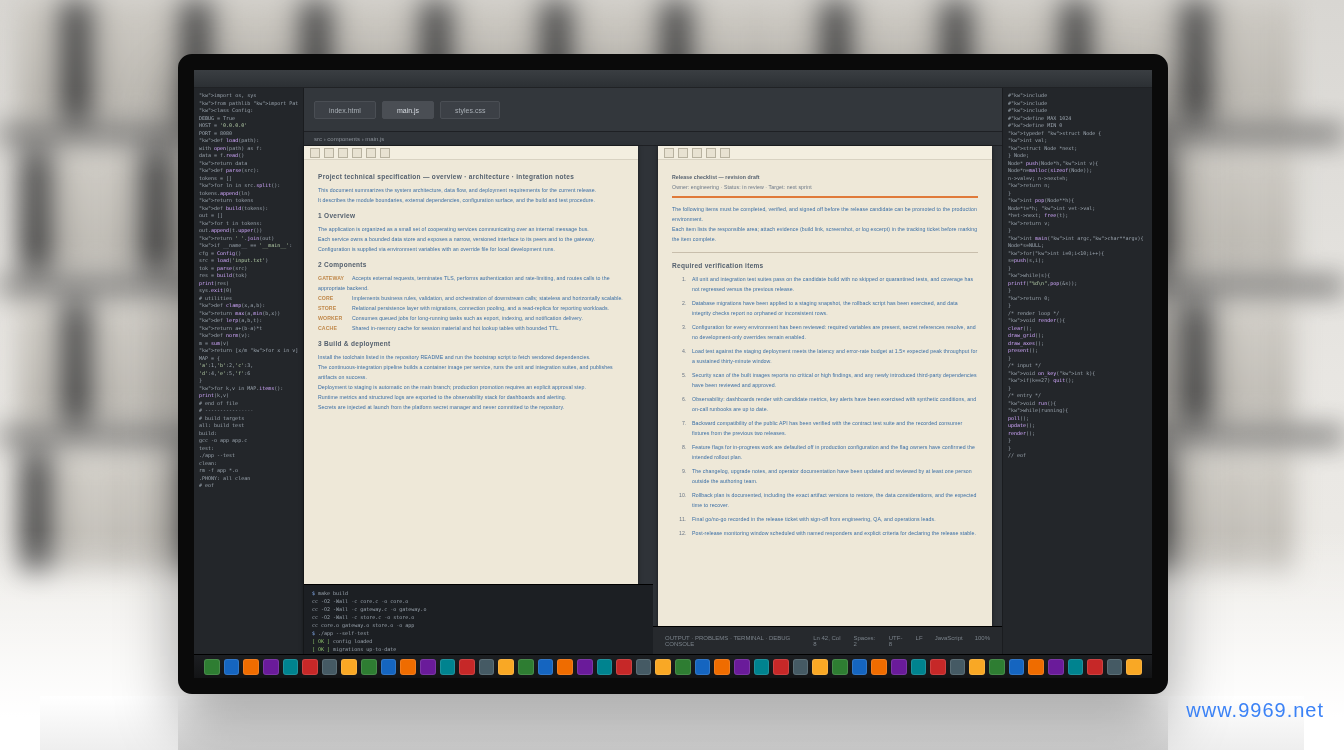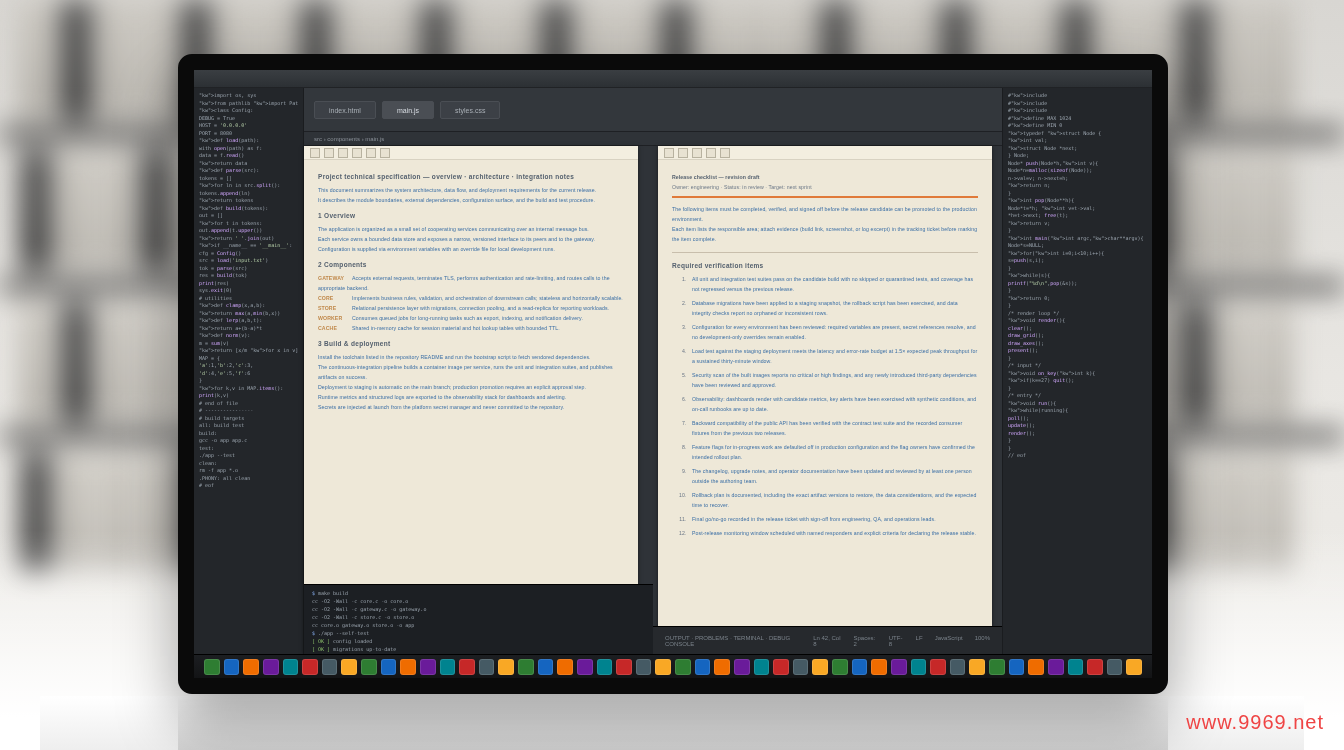--- a/index.html
+++ b/index.html
@@ -196,22 +196,22 @@
   display:flex; align-items:center; gap:4px;
   padding: 0 10px;
 }
 .task-ico {
   width:16px; height:16px; border-radius:3px;
   box-shadow: inset 0 0 0 1px rgba(255,255,255,.12);
 }
 
 
 .watermark {
-  position:absolute; right:20px; bottom:16px;
-  color:#ef4444; font-size:20px; letter-spacing:1px;
+  position:absolute; right:20px; bottom:28px;
+  color:#3b82f6; font-size:20px; letter-spacing:1px;
   font-family: Verdana, sans-serif;
 }
 
 
 .desk {
   position:absolute; left:40px; right:40px; bottom:0; height:54px;
   background: linear-gradient(180deg,#ffffff 0%, #eeeeee 100%);
 }
 .reflection {
   position:absolute; left:178px; bottom:0; width:990px; height:54px;

